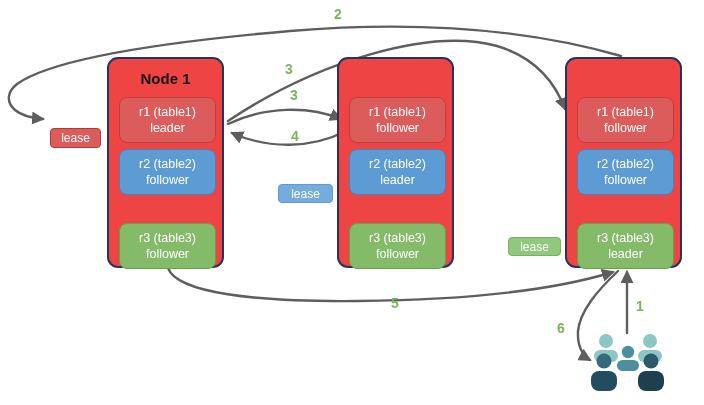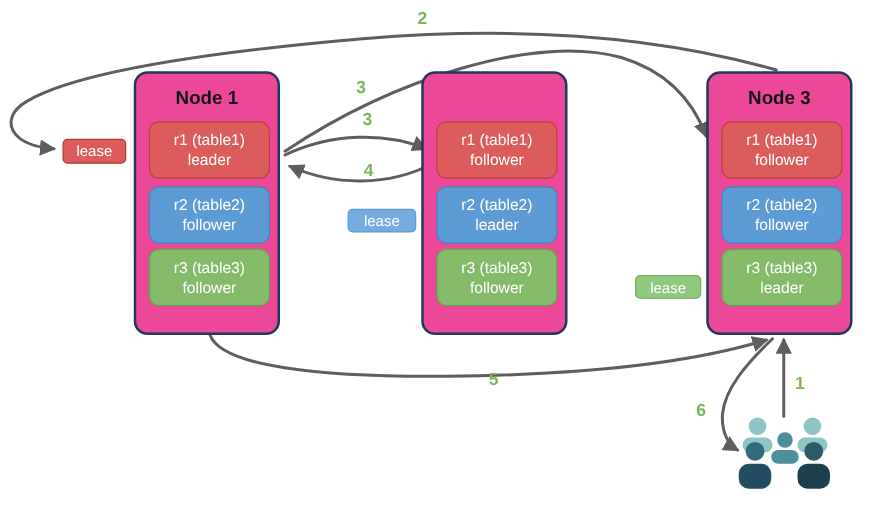--- a/index.html
+++ b/index.html
@@ -2,39 +2,39 @@
 <html><head>
 <meta charset="utf-8">
 <style>
   html,body{margin:0;padding:0;background:#fff;}
   .canvas{
     position:relative;width:704px;height:405px;background:#ffffff;overflow:hidden;
     font-family:"Liberation Sans","DejaVu Sans",sans-serif;
   }
   svg.layer{position:absolute;left:0;top:0;width:704px;height:405px;}
   .node{
-    position:absolute;top:57px;width:117px;height:211px;background:#ec4899;
+    position:absolute;top:57px;width:117px;height:211px;background:#ef4444;
     border:2px solid #23365F;border-radius:11px;box-sizing:border-box;
   }
   .node-title{
     text-align:center;margin-top:11px;font-weight:bold;font-size:15px;color:#141414;
   }
   .box{
     position:absolute;left:10px;width:97px;height:46px;border-radius:8px;
     box-sizing:border-box;border:1.5px solid;color:#fff;
     display:flex;flex-direction:column;align-items:center;justify-content:center;
     font-size:12.5px;line-height:1.3;text-align:left;
   }
-  .row1{top:38px}.row2{top:90px}.row3{top:140px}
+  .row1{top:38px}.row2{top:90px}.row3{top:164px}
   .red{background:#DC5B5B;border-color:#BA403D}
   .blue{background:#5D9BD4;border-color:#4881BC}
   .green{background:#84BB69;border-color:#66A14B}
   .lease{
     position:absolute;color:#fff;font-size:12px;border-radius:4px;border:1px solid;
-    display:flex;align-items:center;justify-content:center;box-sizing:border-box;
+    display:flex;align-items:center;justify-content:center;box-sizing:border-box;margin-top:17px;
   }
   .lease-red{left:50px;top:111px;width:51px;height:20px;background:#DC5B5B;border-color:#B03A35}
   .lease-blue{left:278px;top:167px;width:55px;height:19px;background:#74ACDF;border-color:#5E9BD1}
   .lease-green{left:508px;top:220px;width:53px;height:19px;background:#90C97E;border-color:#74B25C}
   .num{position:absolute;color:#7CB45E;font-weight:bold;font-size:14px;}
   .num-1{left:636px;top:298px}
   .num-2{left:334px;top:6px}
   .num-3a{left:285px;top:61px}
   .num-3b{left:290px;top:87px}
   .num-4{left:291px;top:128px}
@@ -101,21 +101,20 @@
       <span>r2 (table2)</span>
       <span>leader</span>
     </div>
     <div class="box green row3">
       <span>r3 (table3)</span>
       <span>follower</span>
     </div>
   </div>
 
   <div class="node" style="left:565px">
-    <div class="node-title">Node 3</div>
     <div class="box red row1">
       <span>r1 (table1)</span>
       <span>follower</span>
     </div>
     <div class="box blue row2">
       <span>r2 (table2)</span>
       <span>follower</span>
     </div>
     <div class="box green row3">
       <span>r3 (table3)</span>

